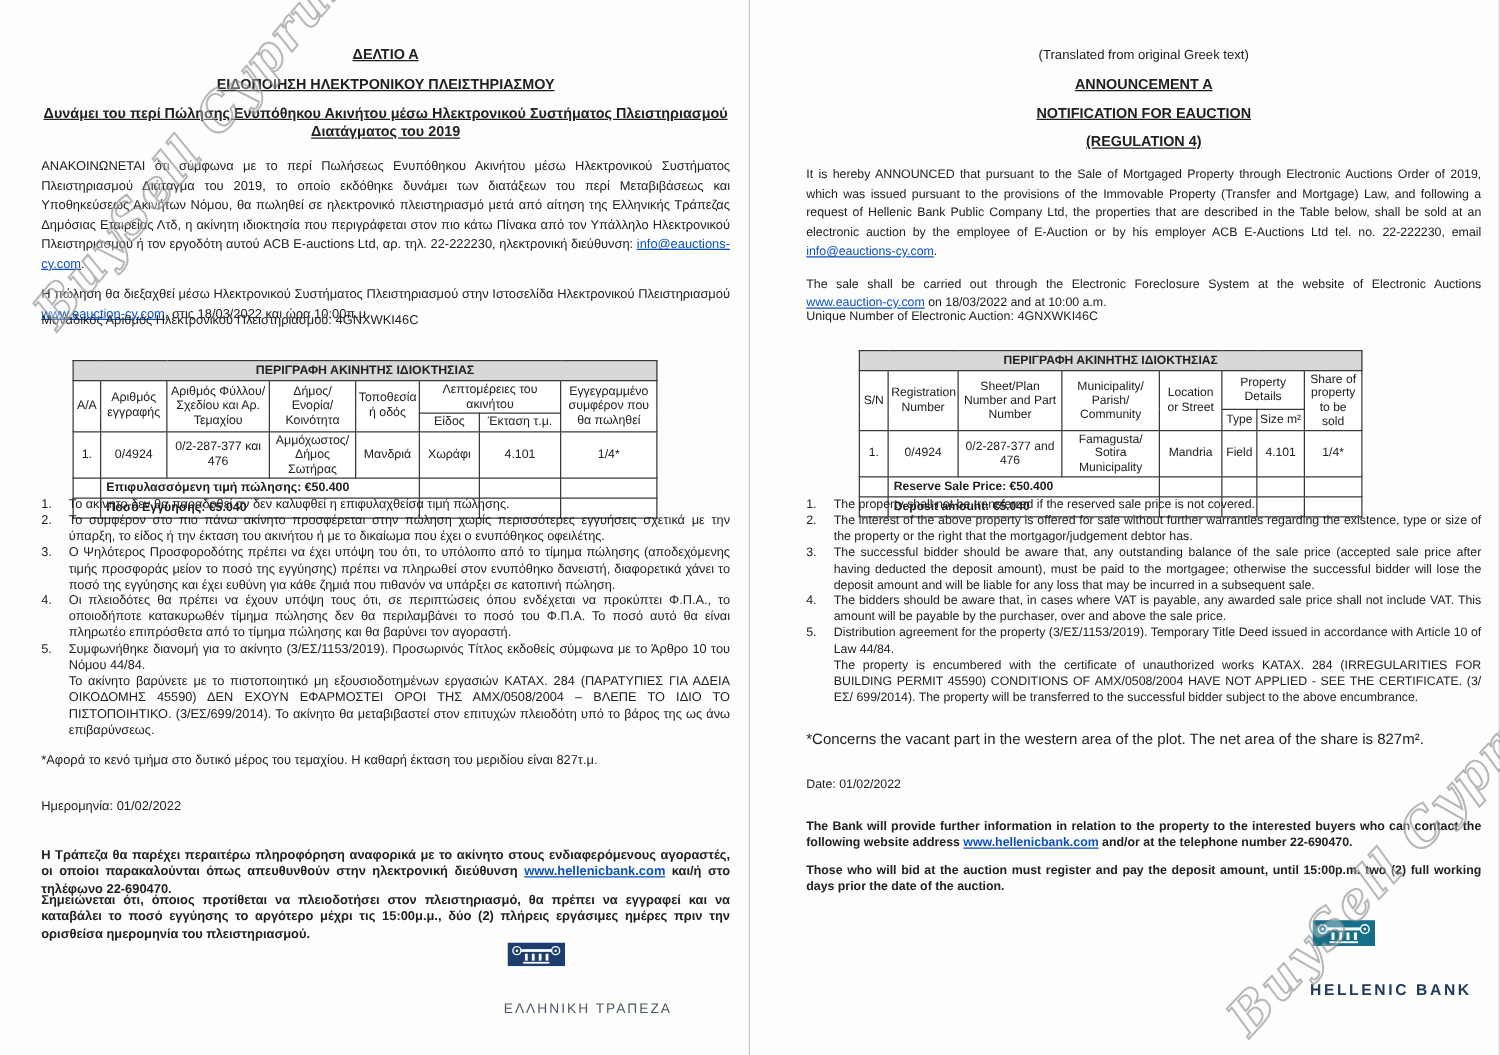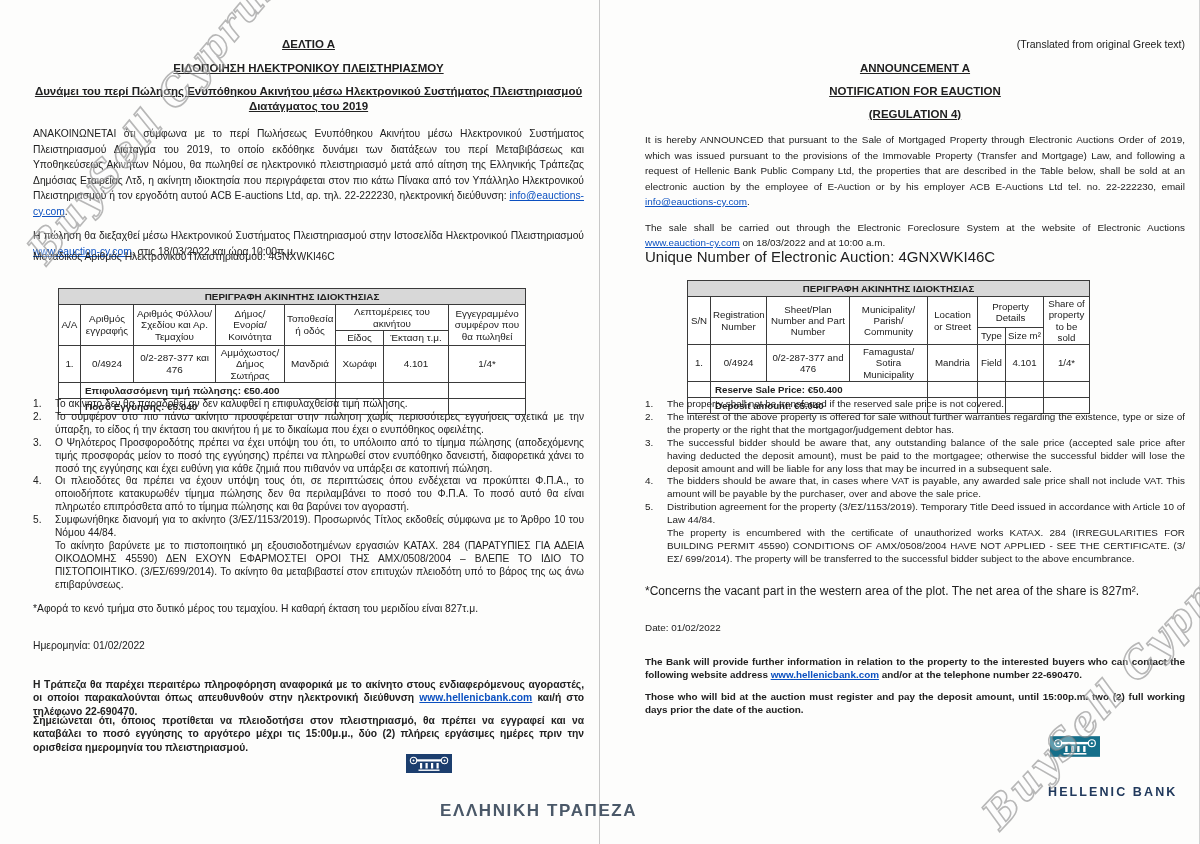--- a/index.html
+++ b/index.html
@@ -9,21 +9,21 @@
     display:flex;
   }
   .page { position:relative; width:600px; height:844px; box-sizing:border-box; }
   .page-left  { border-right:1px solid #c8c8c8; }
   .page-right { border-right:1px solid #d2d2d2; }
 
   .abs { position:absolute; }
 
   .hc { text-align:center; font-weight:bold; font-size:11.5px; }
   .hu { text-decoration:underline; }
-  .hn { text-align:right; font-size:10.5px; }
+  .hn { text-align:center; font-size:10.5px; }
 
   .para { font-size:10.3px; line-height:15.5px; text-align:justify; margin:0 0 9px 0; }
   .para-r { font-size:9.9px; line-height:15.5px; text-align:justify; margin:0 0 10px 0; }
   .bold { font-weight:bold; }
   .tightpara { line-height:13.4px; margin:0; }
   .link { color:#0b50c0; text-decoration:underline; cursor:pointer; }
 
   .numlist { font-size:10.2px; line-height:12.9px; text-align:justify; }
   .numlist-r { font-size:9.9px; }
   .li { display:flex; }
@@ -36,21 +36,21 @@
   table.prop-l { font-size:9.9px; line-height:11.5px; }
   table.prop-r { font-size:9.7px; line-height:11.3px; }
   .t-title { background:#d8d8d8; font-weight:bold !important; height:13px; }
   .t-head  { font-weight:bold !important; }
   .t-data td { height:26px; }
   .t-foot td { height:13px; }
   .t-foot .lbl { text-align:left; font-weight:bold; padding-left:4px;margin-left:24px; }
 
   .logo { display:flex; flex-direction:column;gap:19px; }
   .emblem { display:block; }
-  .logo-text-el { font-weight:bold; letter-spacing:1.6px; font-size:17px; color:#4a5868; margin-top:9px; white-space:nowrap;margin-left:37px; }
+  .logo-text-el { font-weight:normal; letter-spacing:1.6px; font-size:11px; color:#4a5868; margin-top:9px; white-space:nowrap; }
   .logo-text-en { font-weight:bold; letter-spacing:2.1px; font-size:12.5px; color:#21395c; margin-top:9px; white-space:nowrap; }
 
   .watermark {
     position:absolute; width:300px; text-align:center; white-space:nowrap;
     font-family:"DejaVu Serif", serif; font-style:italic; font-weight:bold;
     font-size:40px; letter-spacing:2px;
     color:rgba(255,255,255,0.32);
     -webkit-text-stroke:1.6px rgba(125,125,125,0.55);
     pointer-events:none; z-index:5;
   }
@@ -188,21 +188,21 @@
     <div class="abs hn" style="top:38px; left:45px; right:14px;">(Translated from original Greek text)</div>
     <div class="abs hc hu" style="top:85px; left:45px; right:14px;">NOTIFICATION FOR EAUCTION</div>
     <div class="abs hc hu" style="top:62px; left:45px; right:14px;">ANNOUNCEMENT A</div>
     <div class="abs hc hu" style="top:108px; left:45px; right:14px;">(REGULATION 4)</div>
 
     <div class="abs" style="top:132px; left:45px; right:14px;">
       <p class="para-r"><span>It is hereby ANNOUNCED that pursuant to the Sale of Mortgaged Property through Electronic Auctions Order of 2019, which was issued pursuant to the provisions of the Immovable Property (Transfer and Mortgage) Law, and following a request of Hellenic Bank Public Company Ltd, the properties that are described in the Table below, shall be sold at an electronic auction by the employee of E-Auction or by his employer ACB E-Auctions Ltd tel. no. 22-222230, email </span><a class="link">info@eauctions-cy.com</a><span>.</span></p>
       <p class="para-r"><span>The sale shall be carried out through the Electronic Foreclosure System at the website of Electronic Auctions </span><a class="link">www.eauction-cy.com</a><span> on 18/03/2022 and at 10:00 a.m.</span></p>
     </div>
 
-    <div class="abs" style="top:248px; left:45px; right:14px; font-size:15px;">Unique Number of Electronic Auction: 4GNXWKI46C</div>
+    <div class="abs" style="top:248px; left:45px; right:14px; font-size:10px;">Unique Number of Electronic Auction: 4GNXWKI46C</div>
 
     <table class="prop prop-r abs" style="top:280px; left:87px; width:402px;">
       <colgroup>
           <col style="width:23px">
           <col style="width:56px">
           <col style="width:83px">
           <col style="width:78px">
           <col style="width:50px">
           <col style="width:28px">
           <col style="width:38px">

